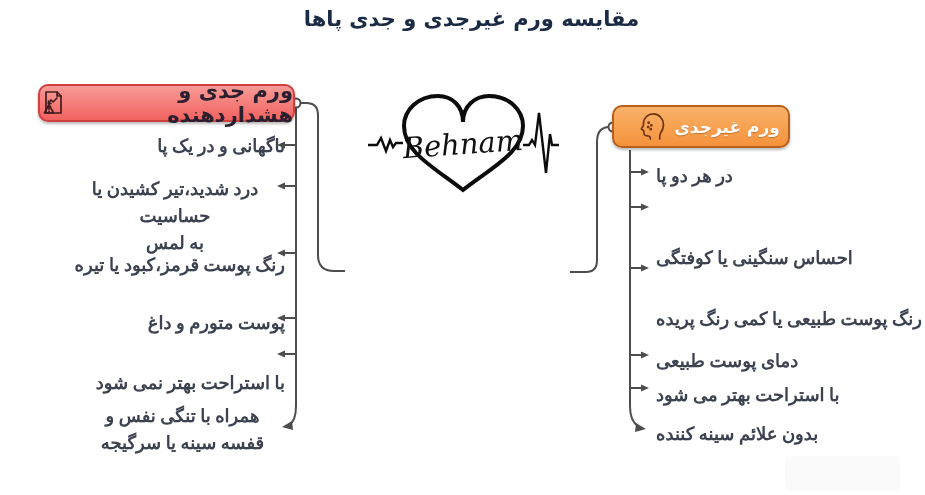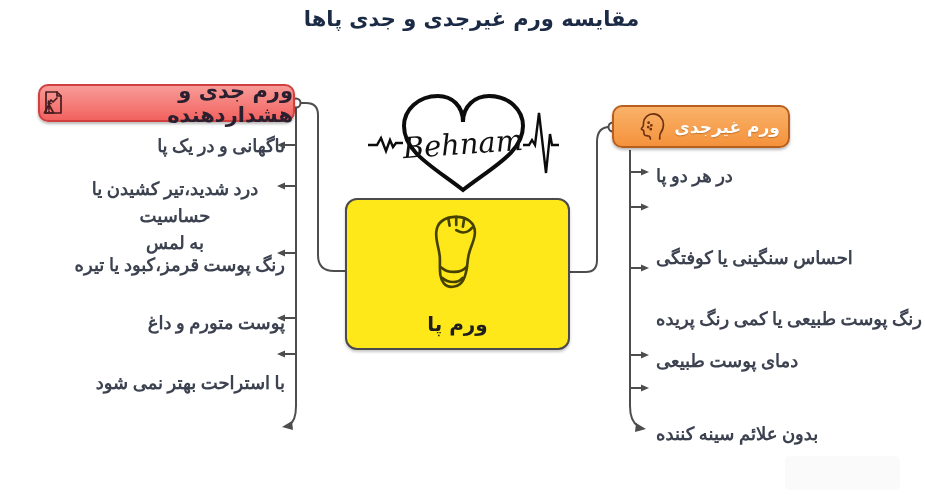--- a/index.html
+++ b/index.html
@@ -146,42 +146,31 @@
       <svg width="29" height="31" viewBox="0 0 30 32" fill="none" stroke="#6b3310" stroke-width="1.7" stroke-linejoin="round" stroke-linecap="round">
         <path d="M22.5,29 C22.5,26 22,24.5 23.5,22.5 C25.5,19.8 26.5,16.8 26.3,13.5 C26,7.5 21.5,3 15.8,3 C10.5,3 6.2,6.8 5.7,12 C5.5,13.8 6,15 5,16.2 L3.8,17.7 C3.2,18.5 3.6,19.3 4.6,19.5 C5.6,19.7 6.2,20 6.1,21.3 C6,22.5 5.8,23.8 6.8,24.8 C7.8,25.8 9.6,25.5 11,25.8 C12.6,26.2 12.8,27.5 12.8,29"></path>
         <circle cx="11" cy="12" r="0.6" fill="#6b3310"></circle>
         <circle cx="13.8" cy="14.8" r="0.6" fill="#6b3310"></circle>
         <circle cx="10.6" cy="16.6" r="0.6" fill="#6b3310"></circle>
         <circle cx="13.2" cy="18.8" r="0.6" fill="#6b3310"></circle>
       </svg>
     </span>
   </div>
 
-  <div class="center-node">
-    <span>
-      <svg width="62" height="86" viewBox="0 0 70 96" fill="none" stroke="#454200" stroke-width="3" stroke-linejoin="round" stroke-linecap="round">
-        <path d="M31,5 C45,4 55,12 54,24 C53.5,32 49,39 47,48 C45,57 46,67 41,76 C37,84 25,87 19,80 C13,73 15,62 14.5,51 C14,41 9.5,32 10.5,22 C11.5,11 19,6 31,5 Z"></path>
-        <path d="M24,6 L25.5,15"></path>
-        <path d="M33,5 L33,14"></path>
-        <path d="M42,7 L40.5,16"></path>
-        <path d="M51,17 C46,23 39,24 33,20"></path>
-        <path d="M16,62 C24,69 38,69 45,61"></path>
-        <path d="M17.5,74 C24,80 35,80 40,74"></path>
-      </svg>
-    </span>
-    <span class="node-label">ورم پا</span>
-  </div>
 
   <div class="item lft l1">ناگهانی و در یک پا</div>
   <div class="item lft l2">درد شدید،تیر کشیدن یا حساسیت
 به لمس</div>
   <div class="item lft l3">رنگ پوست قرمز،کبود یا تیره</div>
   <div class="item lft l4">پوست متورم و داغ</div>
   <div class="item lft l5">با استراحت بهتر نمی شود</div>
+  <div class="item lft l6">همراه با تنگی نفس و
+قفسه سینه یا سرگیجه</div>
 
   <div class="item rgt r1">در هر دو پا</div>
   <div class="item rgt r2">احساس سنگینی یا کوفتگی</div>
   <div class="item rgt r3">رنگ پوست طبیعی یا کمی رنگ پریده</div>
   <div class="item rgt r4">دمای پوست طبیعی</div>
+  <div class="item rgt r5">با استراحت بهتر می شود</div>
   <div class="item rgt r6">بدون علائم سینه کننده</div>
 
   <div class="watermark"></div>
 </div>
 
 </body></html>

